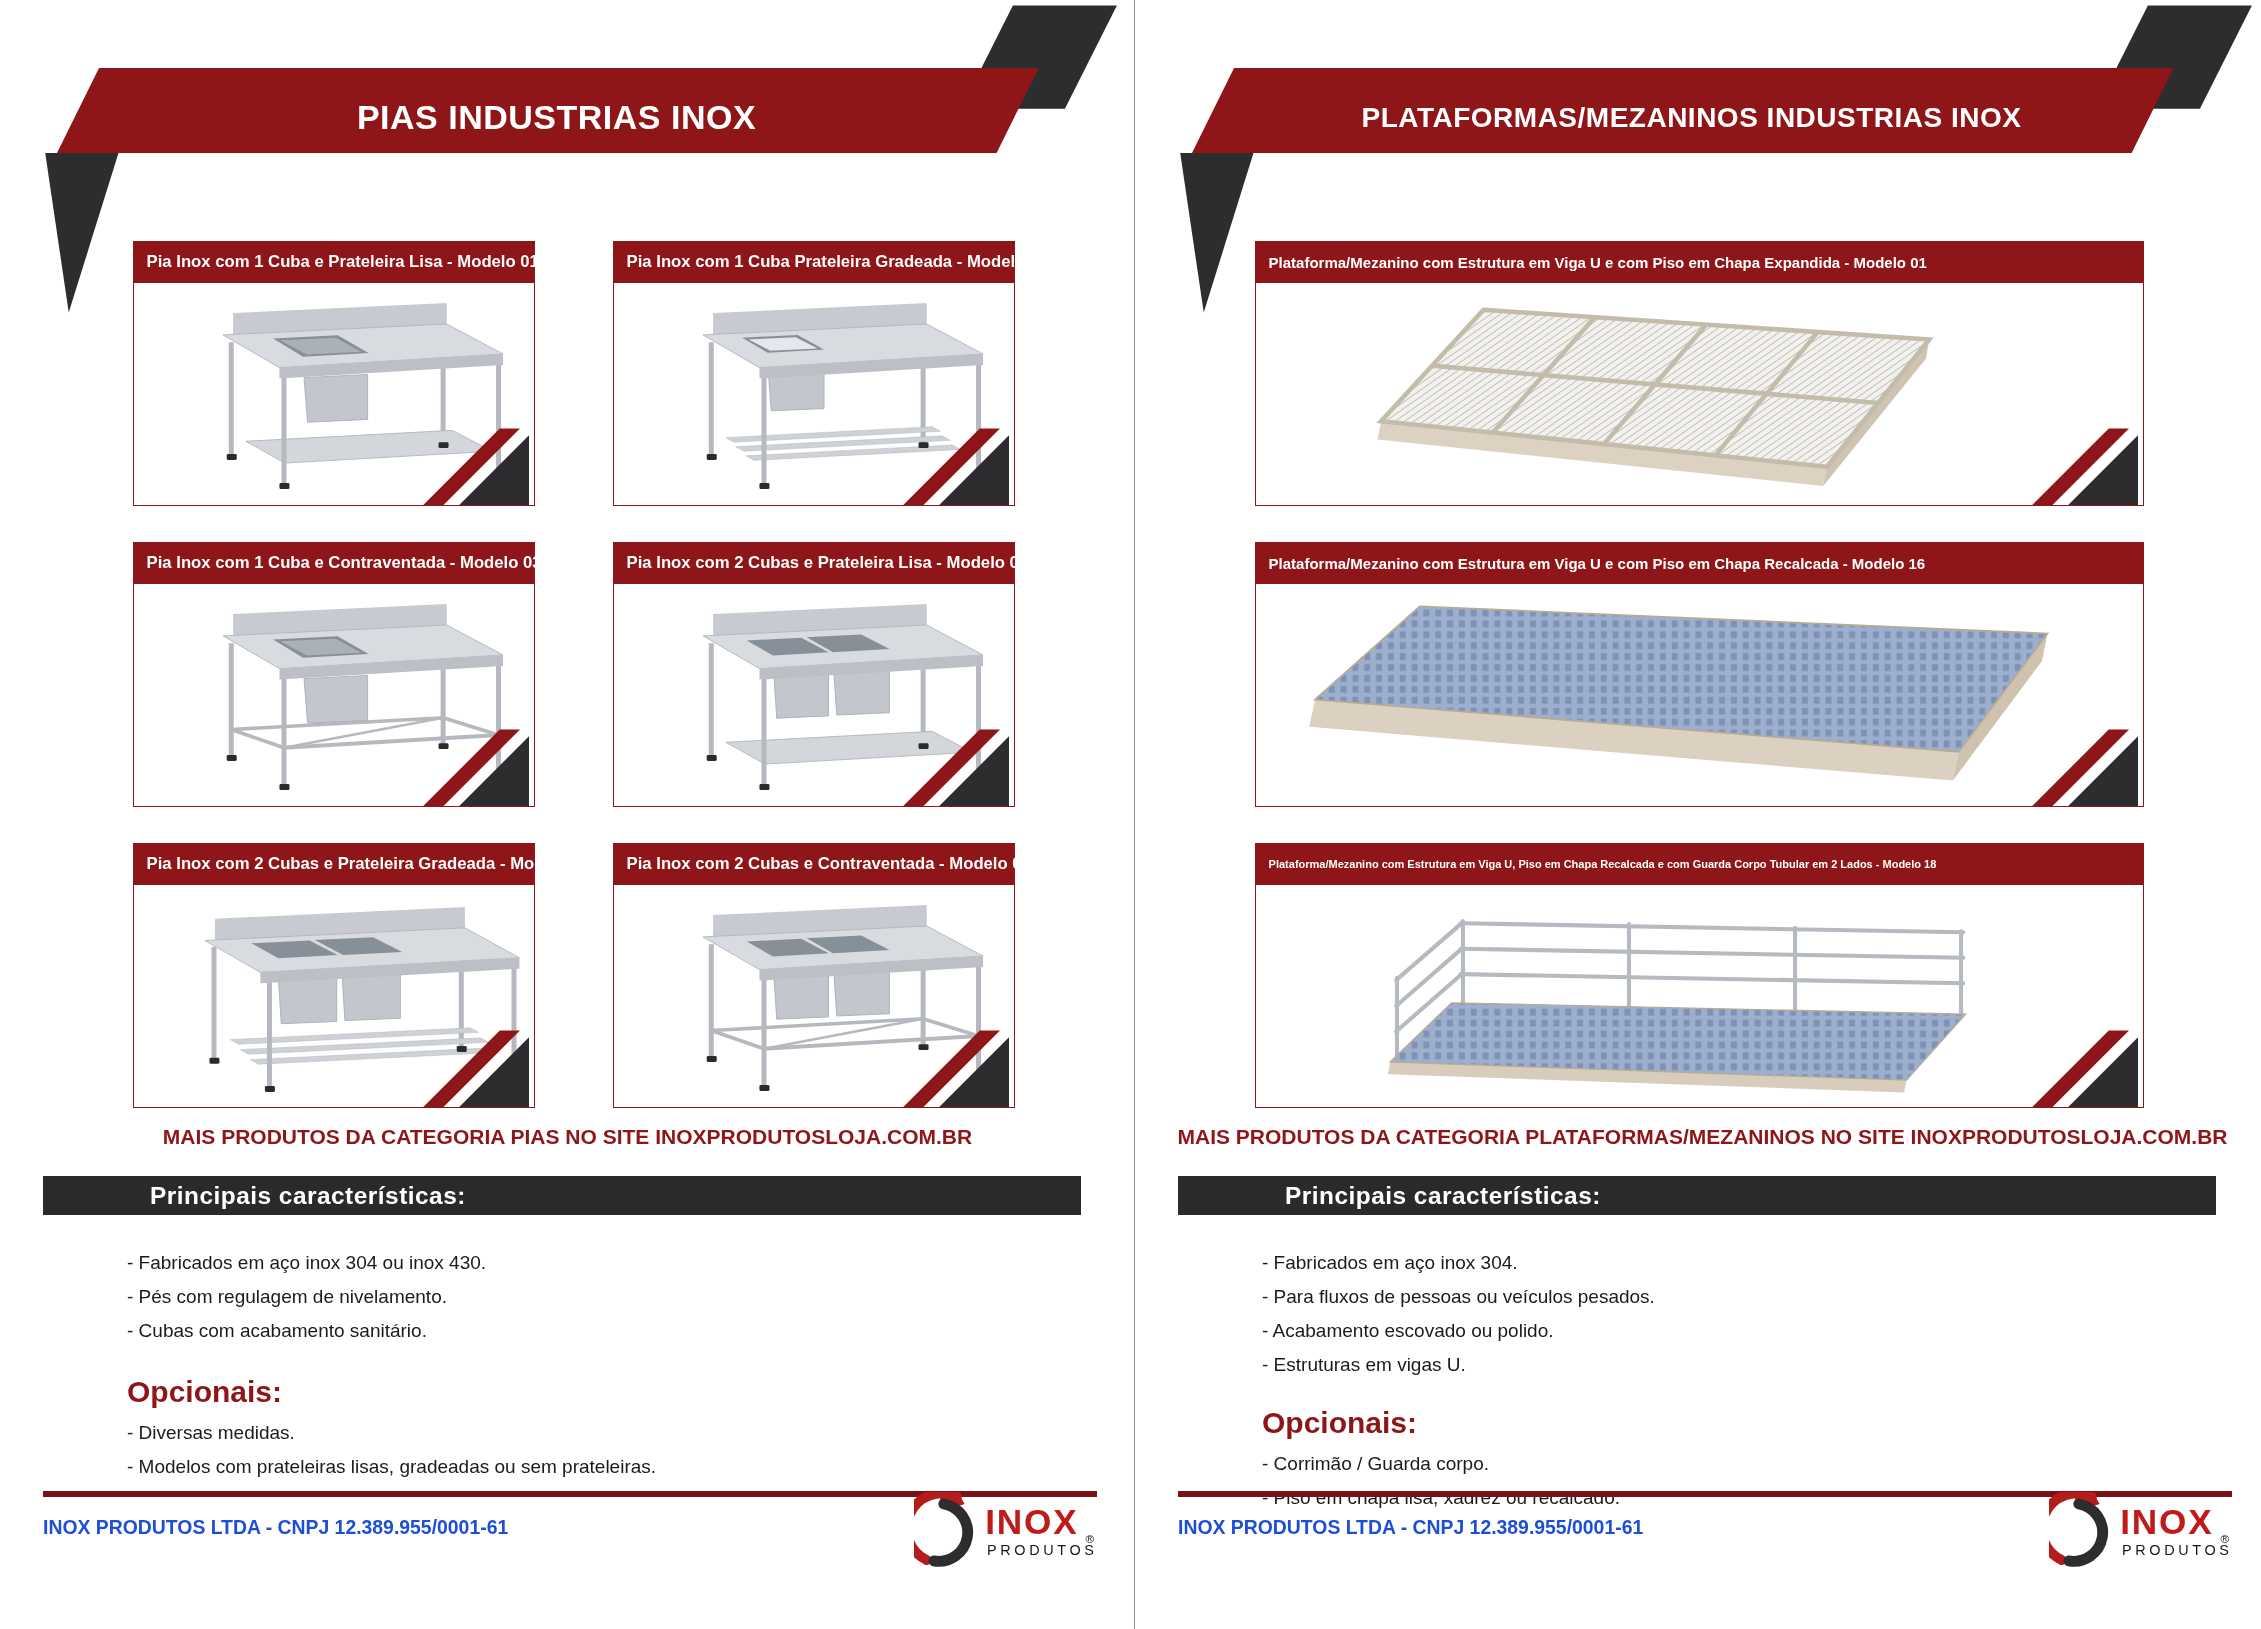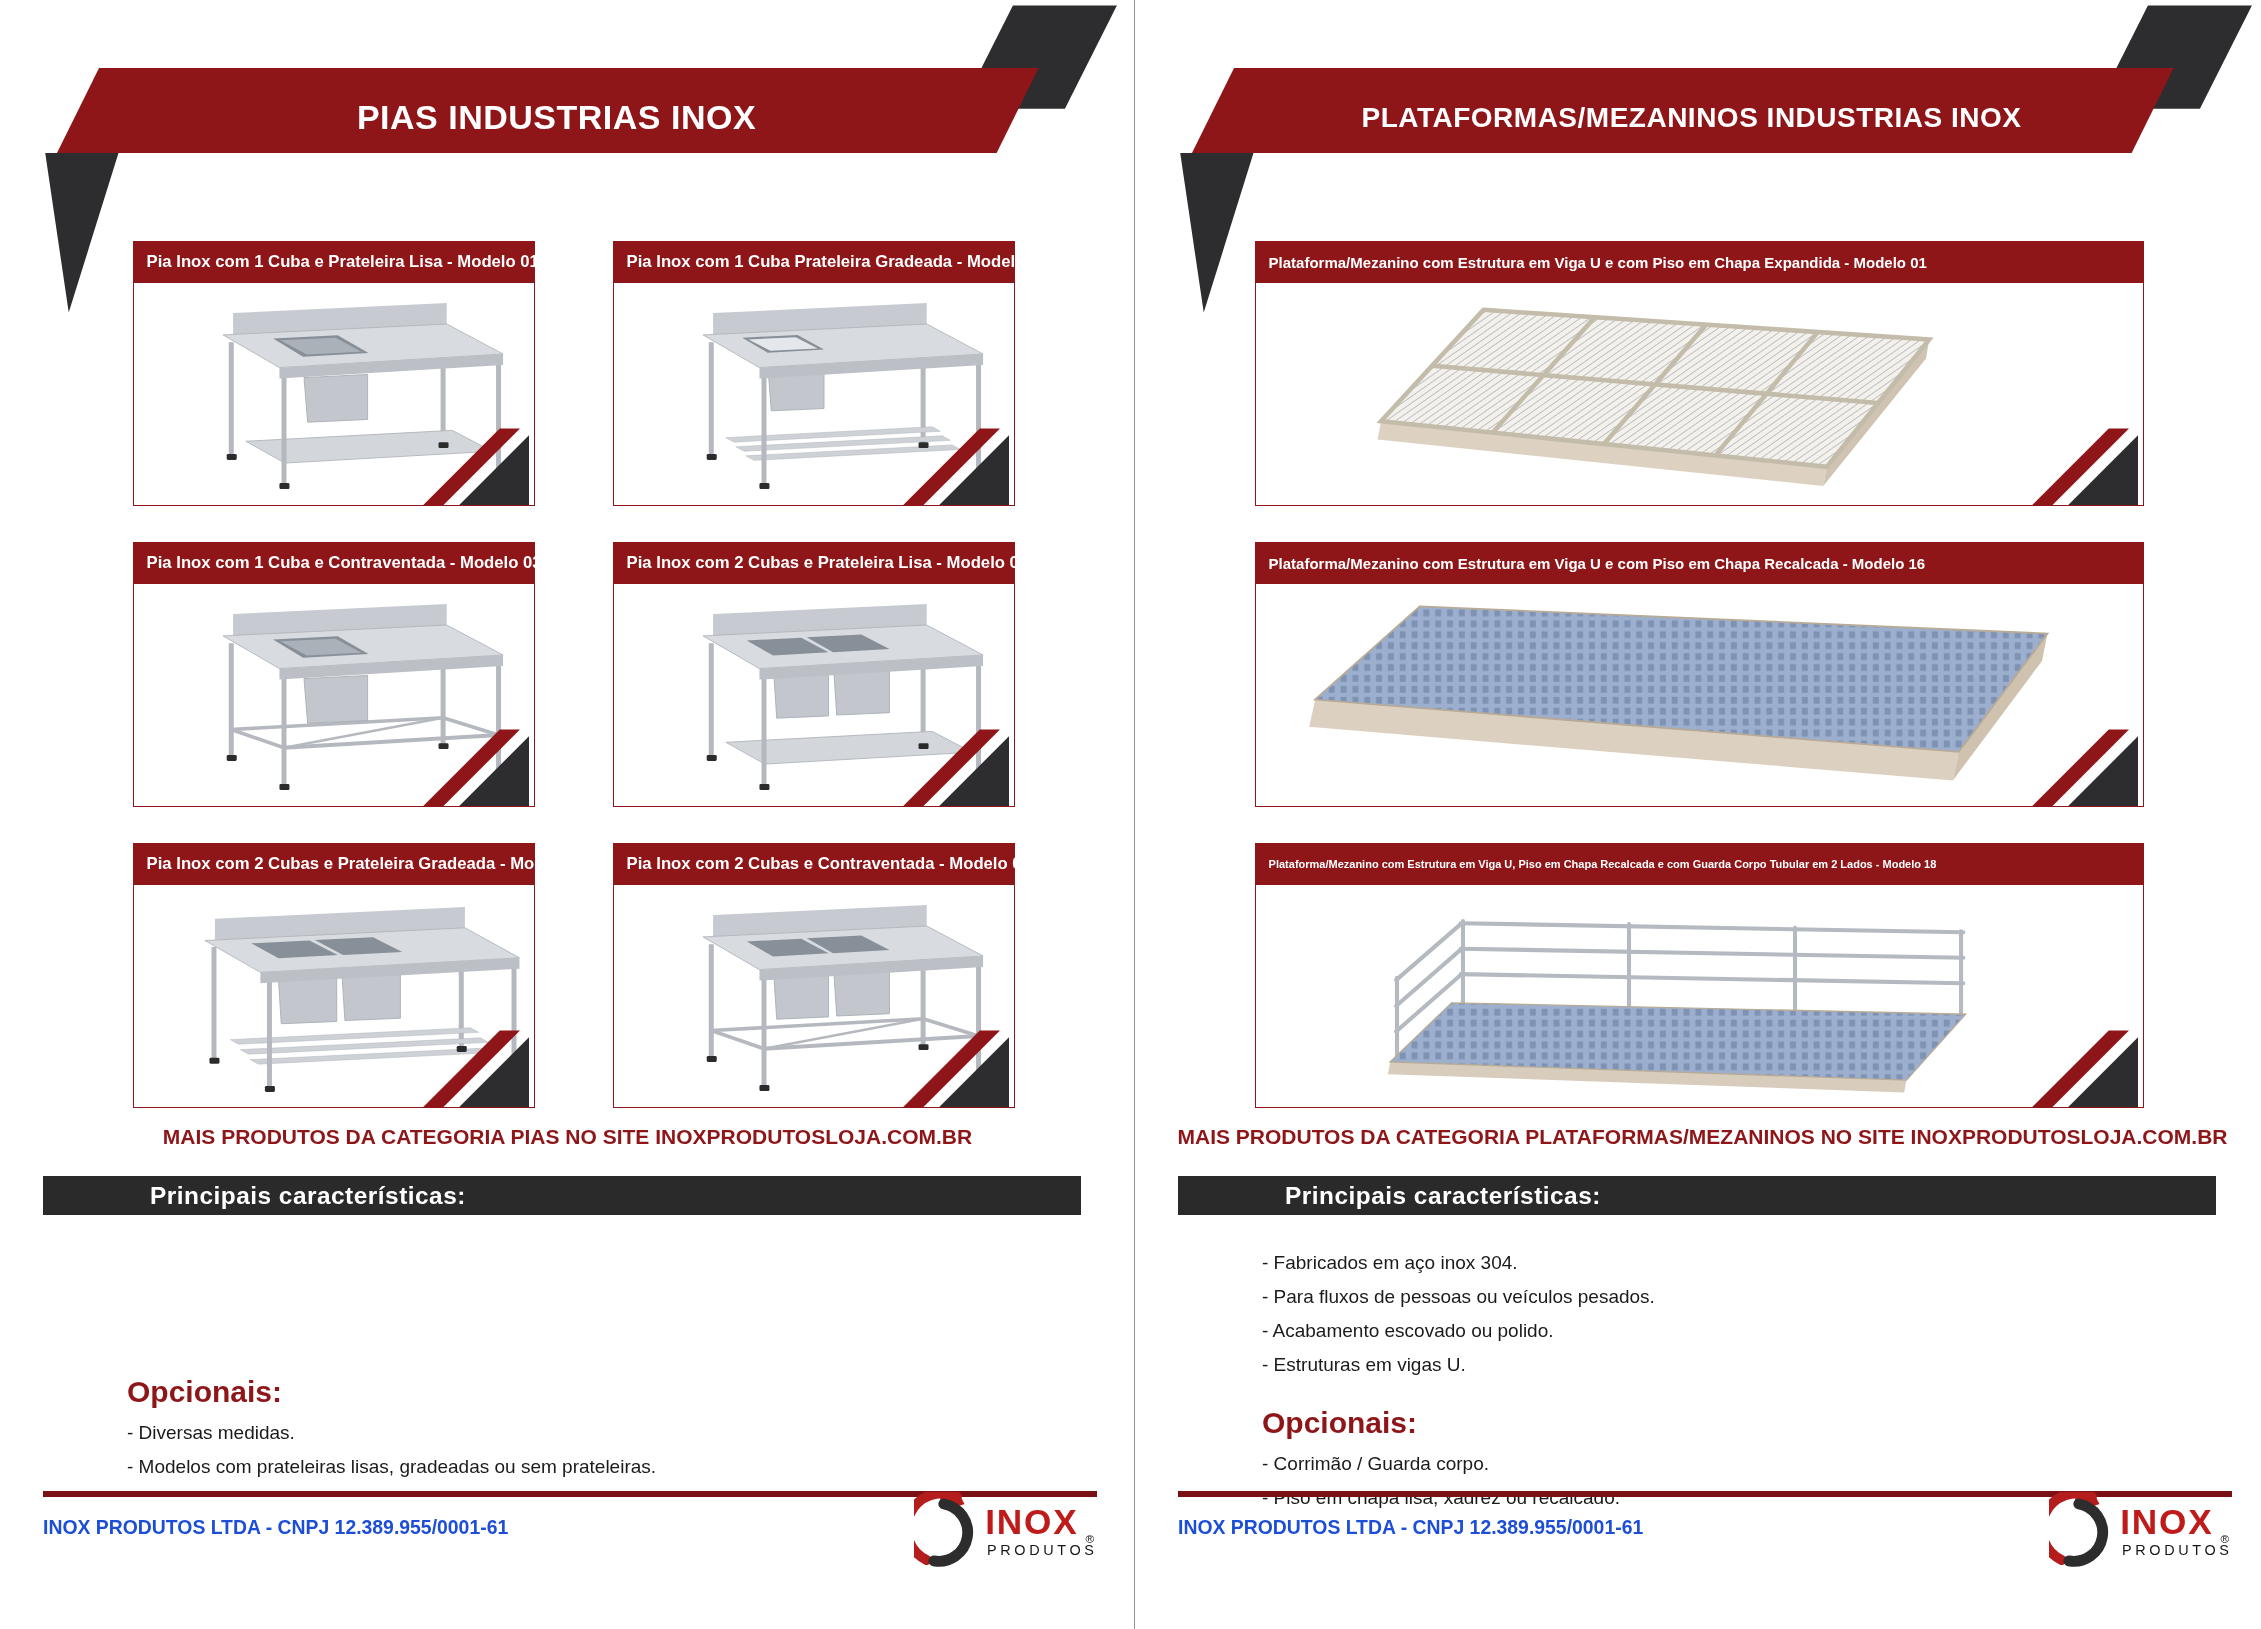--- a/index.html
+++ b/index.html
@@ -238,20 +238,25 @@
         <polygon points="15,180 60,180 230,10 185,10" fill="#8e1619"></polygon>
         <polygon points="250,180 95,180 250,25" fill="#2d2d2f"></polygon>
       </svg>
     </div>
   </div>
 
   <div class="more-line">MAIS PRODUTOS DA CATEGORIA PIAS NO SITE INOXPRODUTOSLOJA.COM.BR</div>
 
   <div class="features-bar">
     <span>Principais características:</span>
+  </div>
+  <div class="bullet-list" style="top:1246px;">
+    <div>- Fabricados em aço inox 304 ou inox 430.</div>
+    <div>- Pés com regulagem de nivelamento.</div>
+    <div>- Cubas com acabamento sanitário.</div>
   </div>
   <div class="optionals-title" style="top:1375px;">Opcionais:</div>
   <div class="bullet-list" style="top:1416px;">
     <div>- Diversas medidas.</div>
     <div>- Modelos com prateleiras lisas, gradeadas ou sem prateleiras.</div>
   </div>
 
   <div class="footer-rule"></div>
   <div class="footer-company">INOX PRODUTOS LTDA - CNPJ 12.389.955/0001-61</div>
   <svg class="logo-svg" viewBox="0 0 410 165">

